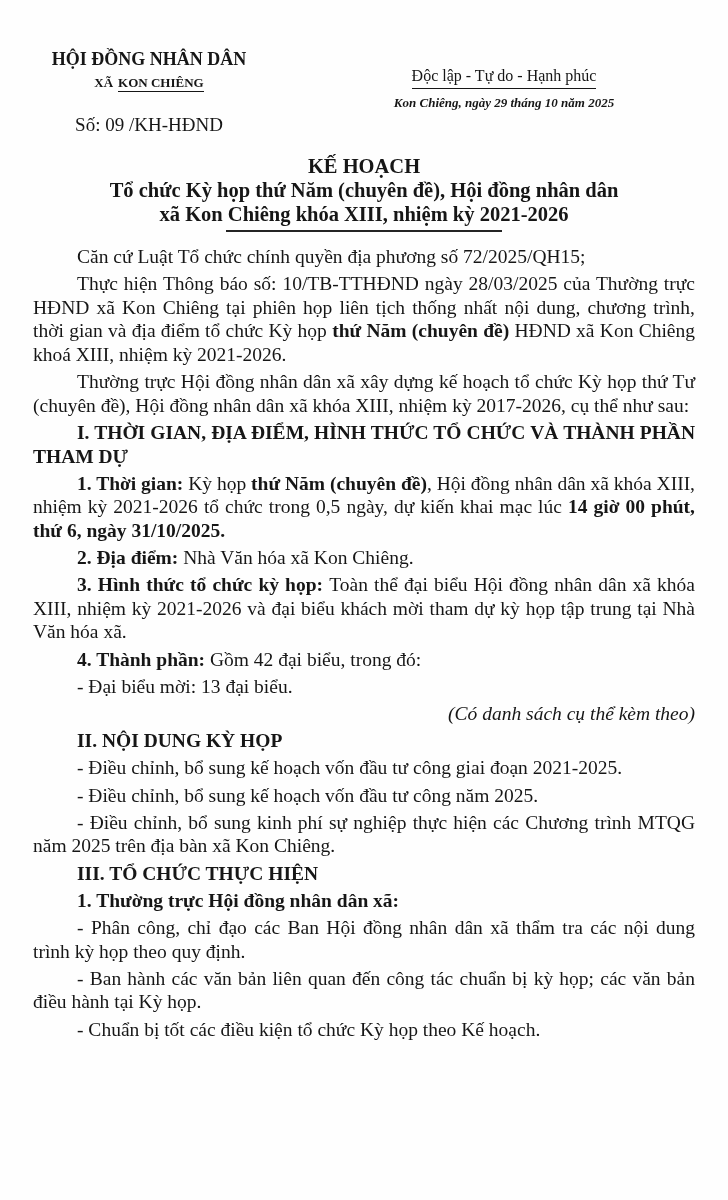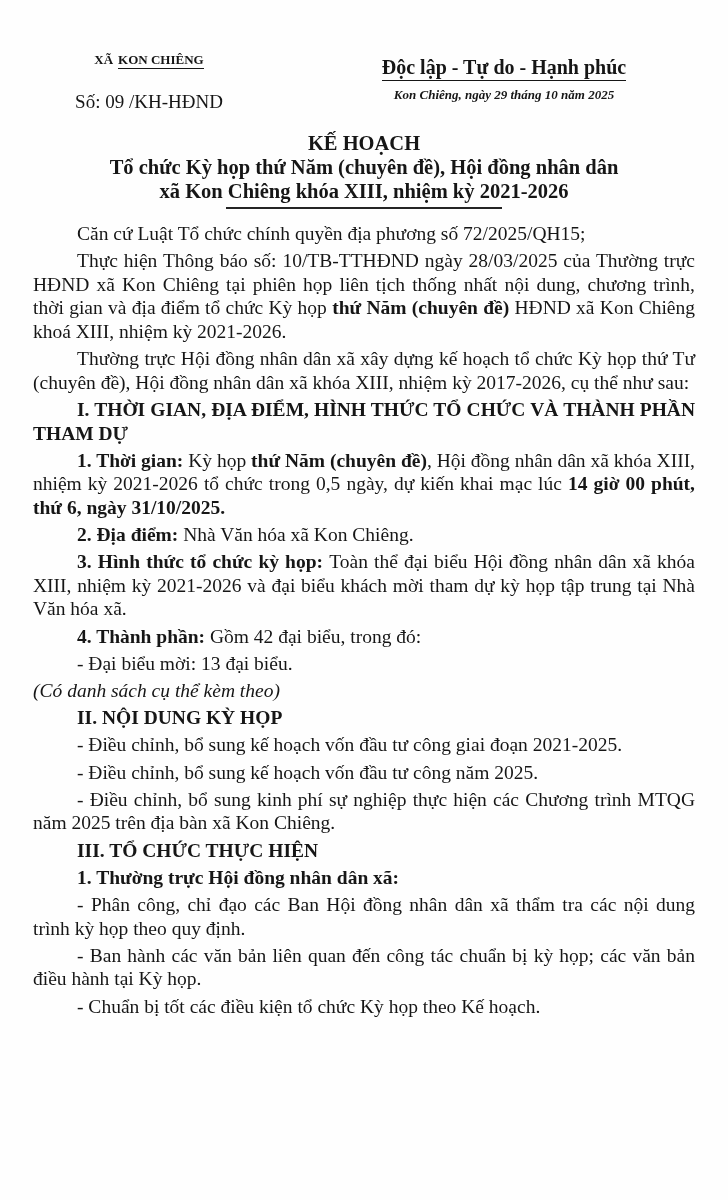--- a/index.html
+++ b/index.html
@@ -18,41 +18,42 @@
   
   .doc-header{display:flex;justify-content:space-between;align-items:flex-start;}
   .hdr-left{width:232px;text-align:center;line-height:23px;}
   .hdr-right{width:382px;text-align:center;line-height:23px;}
   .hdr-org-line1{font-weight:bold;font-size:18px;white-space:nowrap;}
   .hdr-org-line2{font-weight:bold;font-size:13px;white-space:nowrap;}
   .hdr-org-line2 .u{border-bottom:1.6px solid #161616;padding-bottom:1px;}
   .hdr-org-prefix{margin-right:5px;}
   .hdr-number{font-size:19px;margin-top:19px;white-space:nowrap;}
   .hdr-national{font-weight:bold;font-size:17.5px;white-space:nowrap;}
-  .hdr-motto{font-weight:bold;font-size:20px;margin-top:8px;}
+  .hdr-motto{font-weight:normal;font-size:16px;margin-top:16px;}
   .hdr-motto .u{display:inline-block;border-bottom:1.7px solid #161616;padding-bottom:1px;}
   .hdr-dateline{font-style:italic;font-weight:600;font-size:13px;margin-top:2px;white-space:nowrap;}
   
   .doc-title{margin-top:18px;text-align:center;line-height:24px;}
   .title-line{font-weight:bold;font-size:20.5px;}
   .title-rule{width:276px;height:2px;background:#242424;margin:4px auto 0 auto;}
   
   .doc-body{margin-top:13px;font-size:19.5px;line-height:23.6px;}
   .para{margin:0 0 3.6px 0;text-align:justify;text-indent:44px;}
-  .para.center-italic{text-align:left;text-indent:0;}
+  .para.center-italic{text-align:right;text-indent:0;}
   .b{font-weight:bold;}
   .i{font-style:italic;}
 </style>
 </head>
 <body>
 
 <div class="page">
 
   <div class="doc-header">
     <div class="hdr-left">
+      <div class="hdr-org-line1">HỘI ĐỒNG NHÂN DÂN</div>
       <div class="hdr-org-line2"><span class="hdr-org-prefix">XÃ</span><span class="u">KON CHIÊNG</span></div>
       <div class="hdr-number">Số: 09 /KH-HĐND</div>
     </div>
     <div class="hdr-right">
       <div class="hdr-motto"><span class="u">Độc lập - Tự do - Hạnh phúc</span></div>
       <div class="hdr-dateline">Kon Chiêng, ngày 29 tháng 10 năm 2025</div>
     </div>
   </div>
 
   <div class="doc-title">

